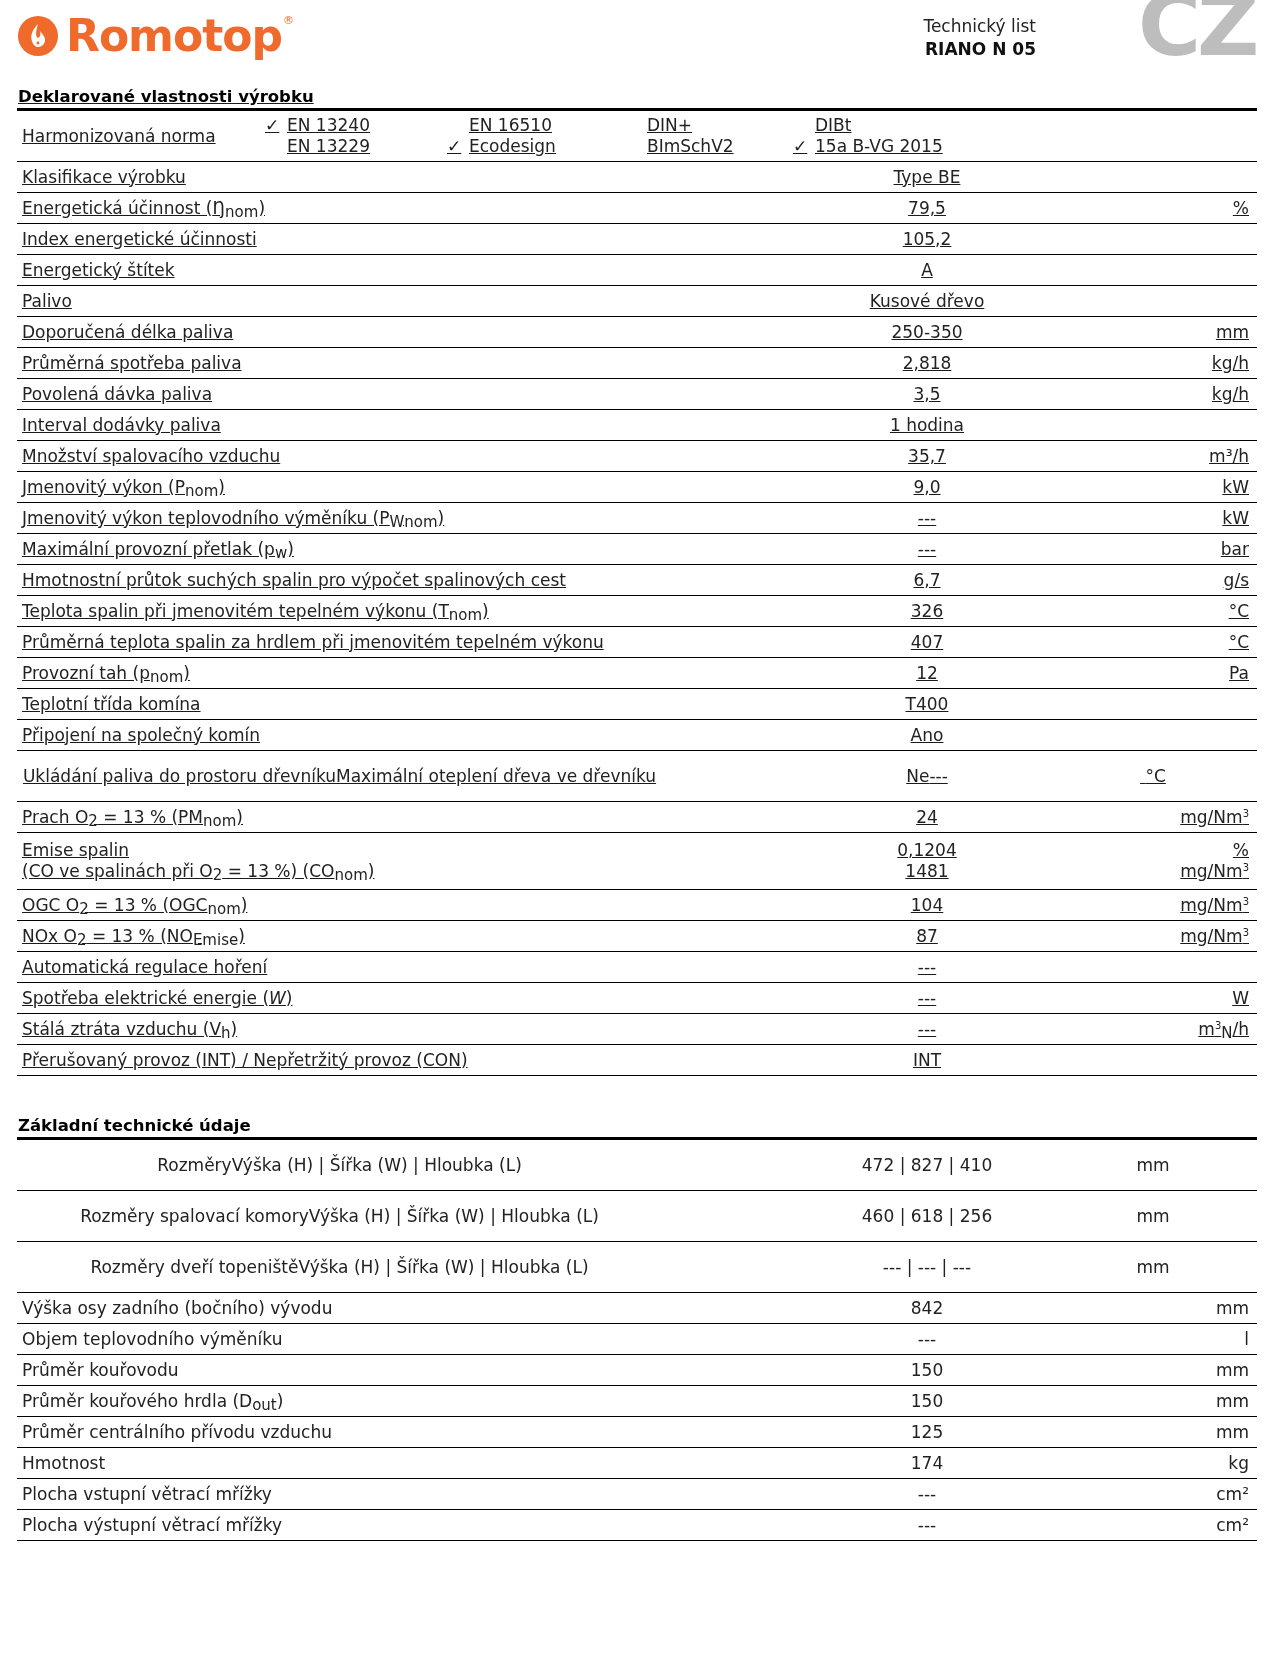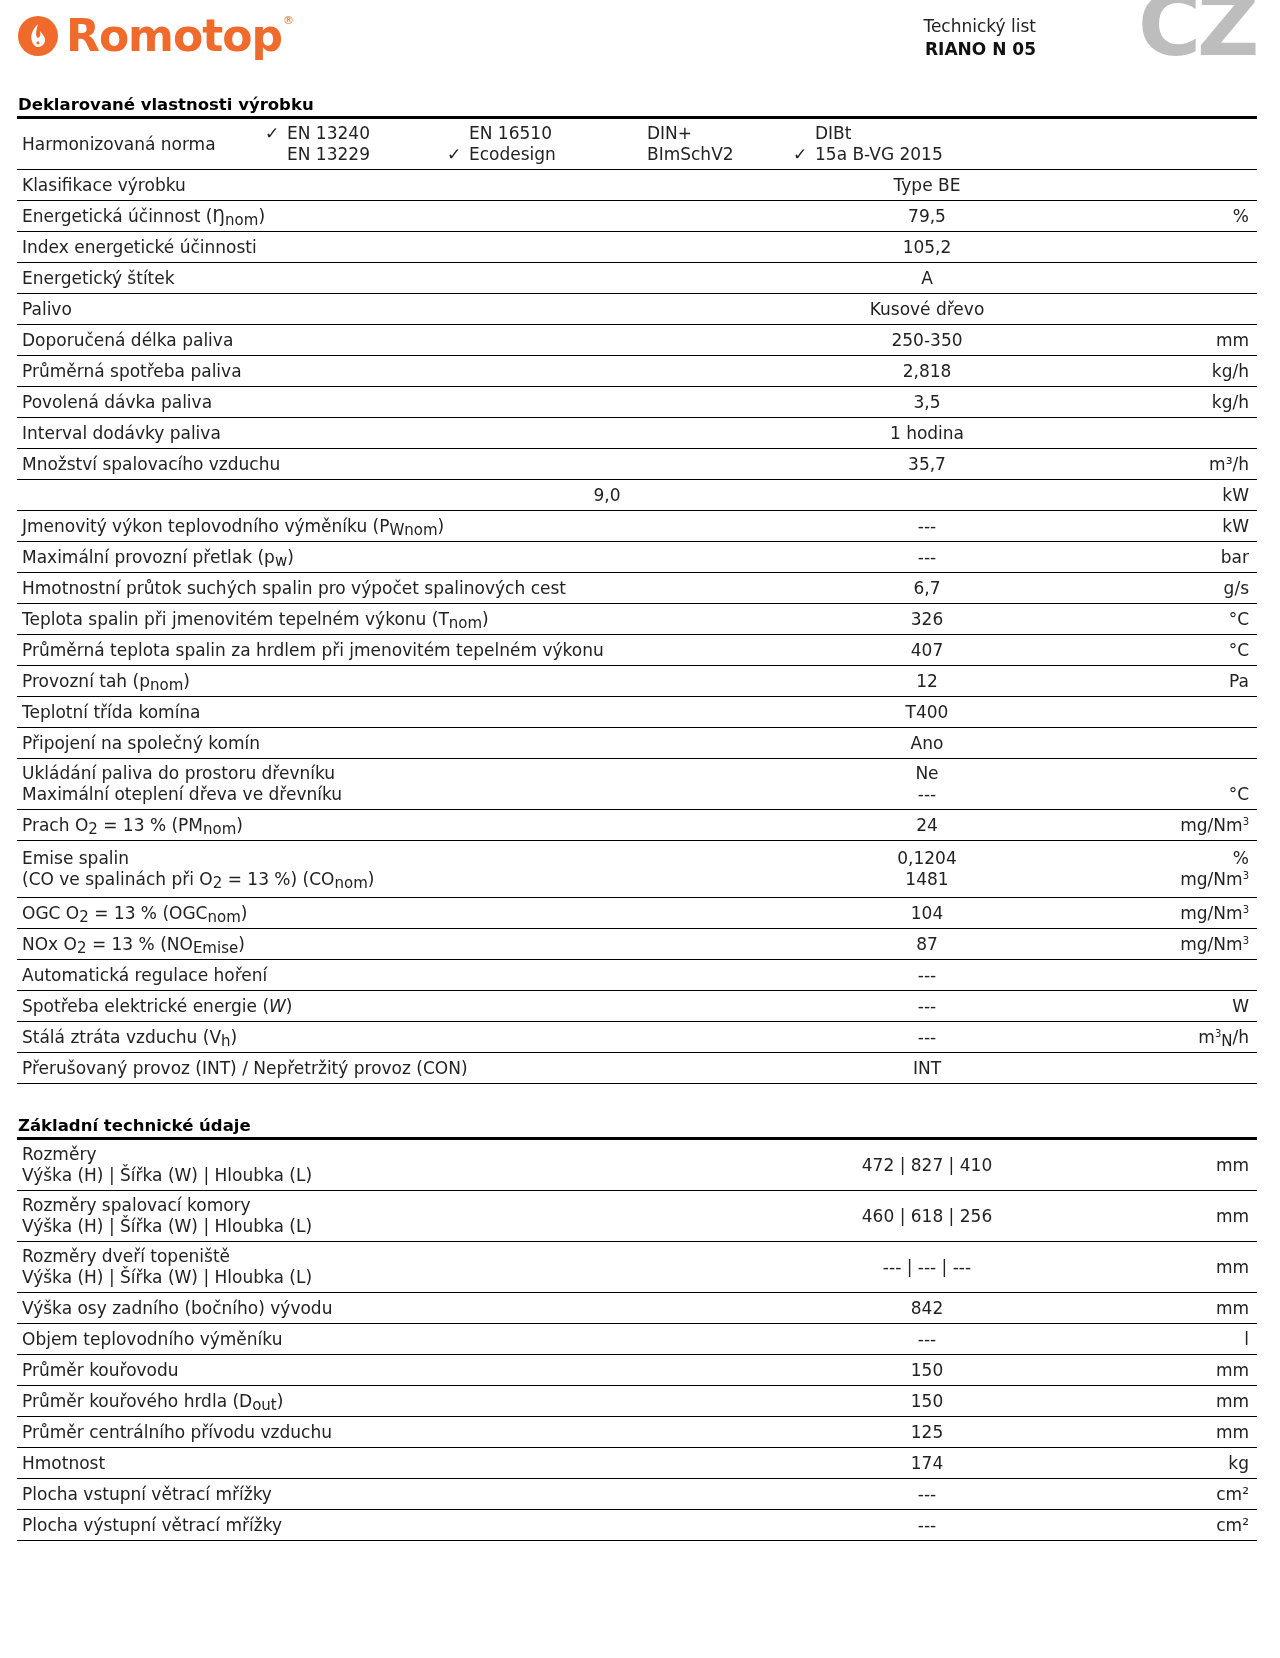--- a/index.html
+++ b/index.html
@@ -17,21 +17,21 @@
 
   .section { position: absolute; left: 17px; width: 1240px; }
   .section-title { font-size: 16.5px; font-weight: bold; color: #000; height: 22px; line-height: 22px; padding-left: 1px; }
   .section-rule { height: 3px; background: #000; }
   .row { display: flex; border-bottom: 1.5px solid #000; font-size: 17px; line-height: 21px; color: #222; }
   .row .label { width: 640px; padding-left: 5px; box-sizing: border-box; }
   .row .value { flex: 1; text-align: center; padding-left: 140px; box-sizing: border-box; }
   .row .unit { width: 200px; text-align: right; padding-right: 8px; box-sizing: border-box; }
   .single { height: 30px; align-items: center; }
   .double { height: 50px; align-items: center; }
-  .double .label, .double .value, .double .unit { display: flex; flex-direction: column; justify-content: center; }
+  .double .label, .double .value, .double .unit { display: flex; flex-direction: row; justify-content: center; }
   .double .value { align-items: center; }
   .double .unit { align-items: flex-end; }
   sub { font-size: 15px; vertical-align: -3px; line-height: 0; }
   sup { font-size: 10px; vertical-align: 6px; line-height: 0; }
 
   .norm-row { height: 50px; display: flex; align-items: center; border-bottom: 1.5px solid #000; font-size: 17px; color: #222; }
   .norm-label { width: 248px; padding-left: 5px; box-sizing: border-box; }
   .norm-col { display: flex; flex-direction: column; line-height: 21px; }
   .norm-item { display: flex; }
   .chk { width: 22px; display: inline-block; text-align: left; font-weight: bold; }
@@ -54,21 +54,21 @@
     <span class="logo-text">Romotop</span>
     <span class="logo-reg">®</span>
   </div>
   <div class="doc-title">
     <div class="t1">Technický list</div>
     <div class="t2">RIANO N 05</div>
   </div>
   <div class="lang">CZ</div>
 </div>
 
-<div class="section" style="top: 94px;">
+<div class="section" style="top: 86px; text-decoration: underline;">
   <div class="section-title">Deklarované vlastnosti výrobku</div>
   <div class="section-rule"></div>
 
   <div class="norm-row">
     <div class="norm-label">Harmonizovaná norma</div>
     <div class="norm-col c1" id="normcol0">
         <div class="norm-item">
           <span class="chk">✓</span>
           <span>EN 13240</span>
         </div>
@@ -154,20 +154,21 @@
         <div class="label"><span>Interval dodávky paliva</span></div>
         <div class="value">1 hodina</div>
         <div class="unit"><span></span></div>
       </div>
       <div class="row single">
         <div class="label"><span>Množství spalovacího vzduchu</span></div>
         <div class="value">35,7</div>
         <div class="unit"><span>m³/h</span></div>
       </div>
       <div class="row single">
+        <div class="label"><span>Jmenovitý výkon  (P</span><sub>nom</sub><span>)</span></div>
         <div class="value">9,0</div>
         <div class="unit"><span>kW</span></div>
       </div>
       <div class="row single">
         <div class="label"><span>Jmenovitý výkon teplovodního výměníku  (P</span><sub>Wnom</sub><span>)</span></div>
         <div class="value">---</div>
         <div class="unit"><span>kW</span></div>
       </div>
       <div class="row single">
         <div class="label"><span>Maximální provozní přetlak (p</span><sub>w</sub><span>)</span></div>

